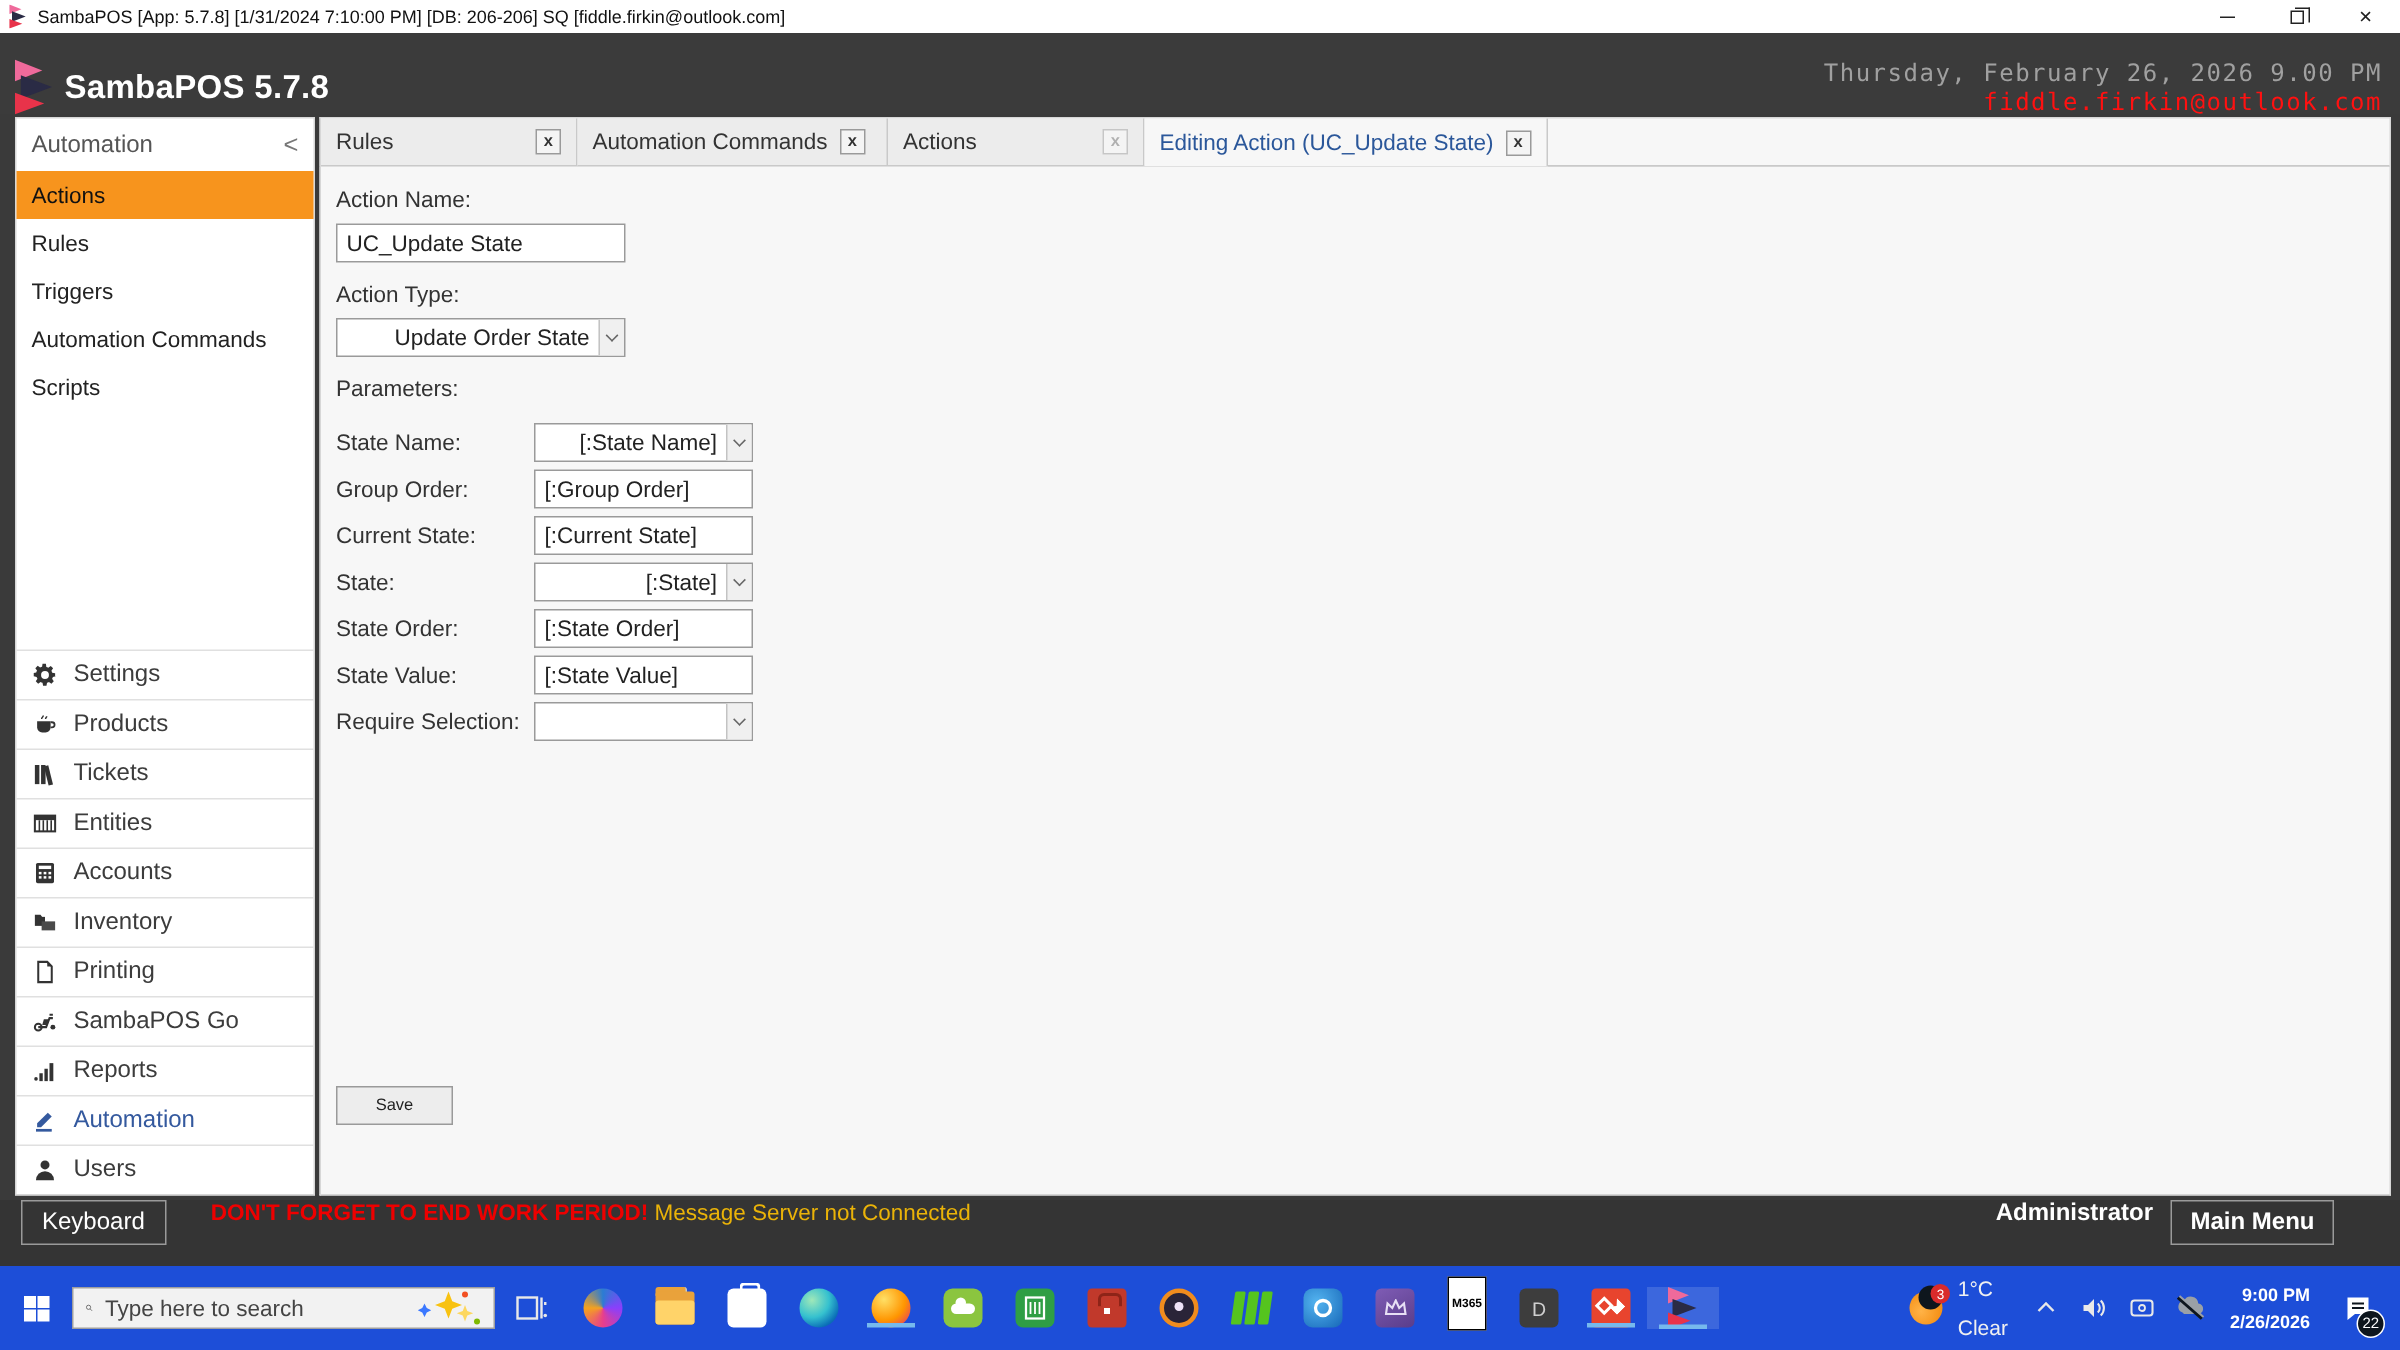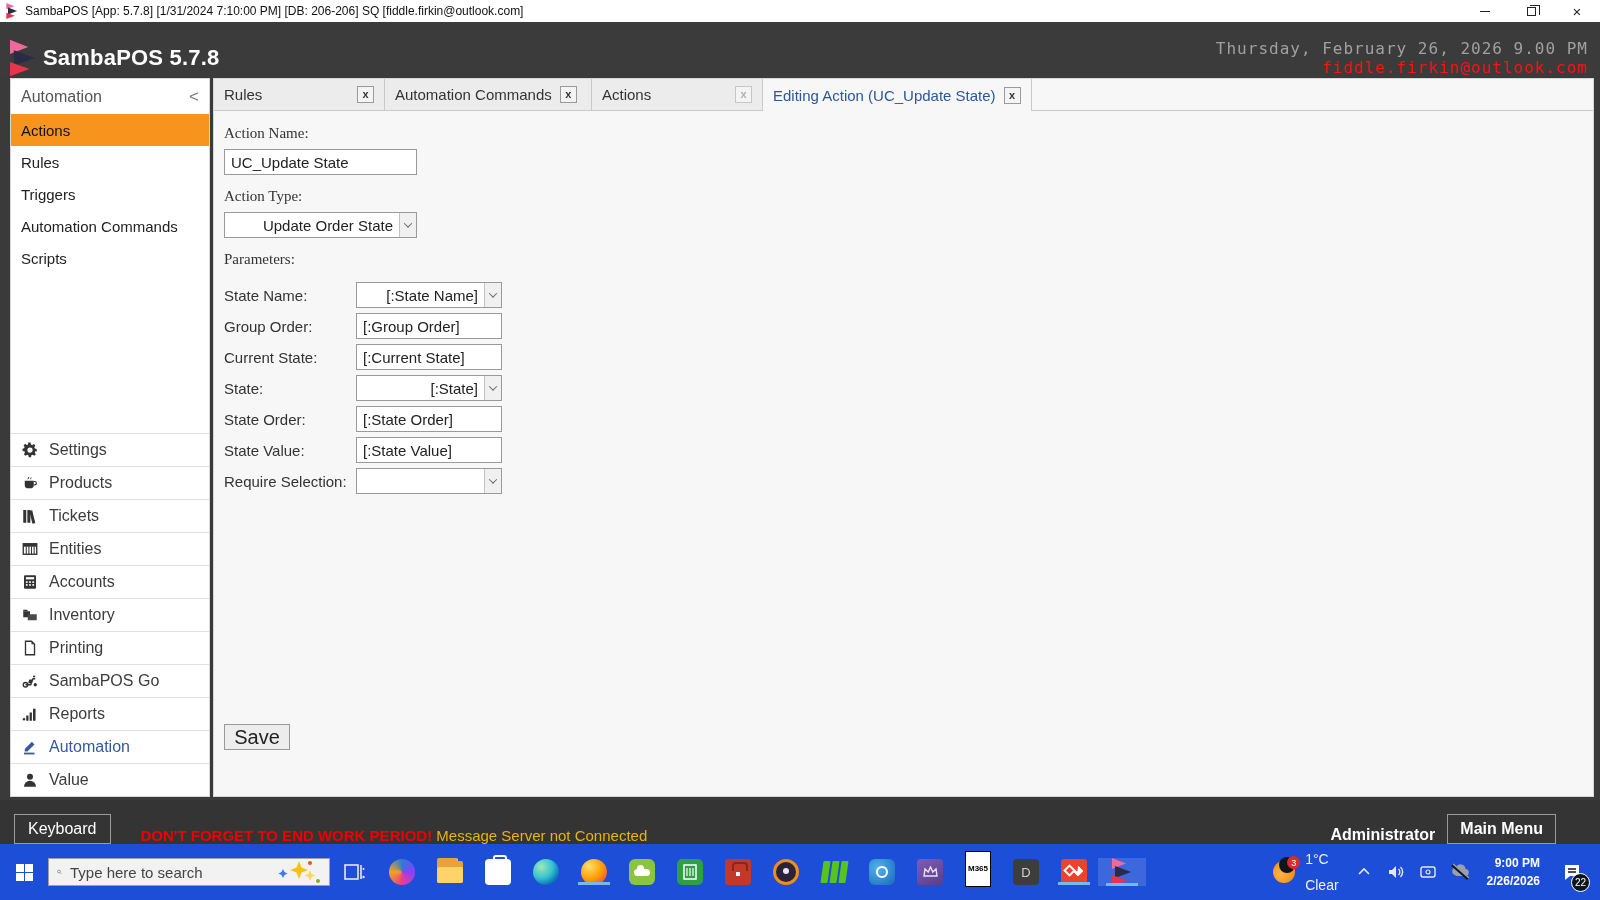--- a/index.html
+++ b/index.html
@@ -45,34 +45,34 @@
   .tab .tab-label { white-space:nowrap; }
   .tab-close { width:17px; height:17px; border:1px solid #9a9a9a; background:#f4f4f4; color:#333; font-size:11px; font-weight:bold; display:flex; align-items:center; justify-content:center; line-height:1; cursor:pointer; }
   .tab-close.dim { color:#b0b0b0; border-color:#c6c6c6; }
   .tab.w1 { width:171px; } .tab.w2 { width:207px; } .tab.w3 { width:171px; }
   .tab.w1 .tab-close, .tab.w3 .tab-close { margin-left:auto; }
   .tab.active { background:#f7f7f7; border-bottom:none; color:#2b579a; width:auto; }
   .tabbar-fill { flex:1; border-bottom:1px solid #c9c9c9; }
 
   .panel { flex:1; background:#f7f7f7; border:1px solid #d7d7d7; border-top:none; display:flex; }
   .form { padding:14px 0 0 10px; display:flex; flex-direction:column; width:100%; }
-  .f-label { font-size:15px; color:#333; margin-bottom:7px;font-family:Liberation Serif, serif; }
+  .f-label { font-size:15px; color:#333; margin-bottom:7px; }
   .f-gap { height:13px; }
   input.txt { width:193px; height:26px; border:1px solid #9a9a9a; background:#fff; font-size:15px; font-family:"Liberation Sans", sans-serif; color:#222; padding:0 6px; outline:none; }
   .combo { width:193px; height:26px; border:1px solid #9a9a9a; background:#fff; display:flex; align-items:center; cursor:pointer; }
   .combo .val { flex:1; font-size:15px; color:#222; padding:0 6px; white-space:nowrap; overflow:hidden;text-align:right; }
   .combo .drop { width:17px; align-self:stretch; background:#f0f0f0; border-left:1px solid #c3c3c3; display:flex; align-items:center; justify-content:center; }
   .chev { width:6px; height:6px; border-right:1.4px solid #666; border-bottom:1.4px solid #666; transform:rotate(45deg) translate(-1px,-1px); }
   .param-row { display:flex; align-items:center; margin-bottom:5px; }
   .param-label { width:132px; font-size:15px; color:#333; }
   .param-row .combo, .param-row input.txt { width:146px; }
-  .save-btn { margin-top:auto; margin-bottom:46px; width:66px; height:26px; background:#ededed; border:1px solid #9a9a9a; font-size:20px; font-family:"Liberation Sans", sans-serif; color:#222; cursor:pointer; }
-
-  
-  .statusbar { height:44px; background:#343434; display:flex; align-items:flex-end; padding:0 44px 0 14px; }
+  .save-btn { margin-top:auto; margin-bottom:46px; width:78px; height:26px; background:#ededed; border:1px solid #9a9a9a; font-size:11px; font-family:"Liberation Sans", sans-serif; color:#222; cursor:pointer; }
+
+  
+  .statusbar { height:44px; background:#343434; display:flex; align-items:flex-start; padding:0 44px 0 14px; }
   .kb-btn { border:1px solid #9a9a9a; color:#fff; background:transparent; font-size:16px; padding:5px 13px; cursor:pointer; font-family:"Liberation Sans", sans-serif; }
   .warn { margin-left:30px; font-size:15px; }
   .warn b { color:#ee0000; font-weight:bold; }
   .warn span { color:#eab308; }
   .admin { margin-left:auto; color:#fff; font-size:16px; font-weight:bold; margin-right:12px; }
   .mm-btn { border:1px solid #9a9a9a; color:#fff; background:transparent; font-size:16px; font-weight:bold; padding:5px 12px; cursor:pointer; font-family:"Liberation Sans", sans-serif; }
 
   
   .taskbar { height:56px; background:#1d4ed8; display:flex; align-items:center; color:#eee; }
   .tb-slot { width:48px; display:flex; align-items:center; justify-content:center; cursor:pointer; position:relative; }
@@ -267,21 +267,21 @@
           <path fill="#34599e" d="M5 14.5L14.5 5l3.5 3.5L8.5 18H5v-3.5z"></path>
           <rect x="4" y="19.5" width="14" height="2.4" fill="#34599e"></rect>
         </svg>
       <span>Automation</span>
     </div>
     <div class="sb-mod">
       <svg viewBox="0 0 24 24">
           <circle cx="12" cy="7.5" r="4" fill="#333"></circle>
           <path fill="#333" d="M4 21a8 8 0 0 1 16 0z"></path>
         </svg>
-      <span>Value</span>
+      <span>Users</span>
     </div>
   </div>
 
   <div class="main">
     <div class="tabbar">
       <div class="tab w1">
         <span class="tab-label">Rules</span>
         <span class="tab-close">x</span>
       </div>
       <div class="tab w2">

